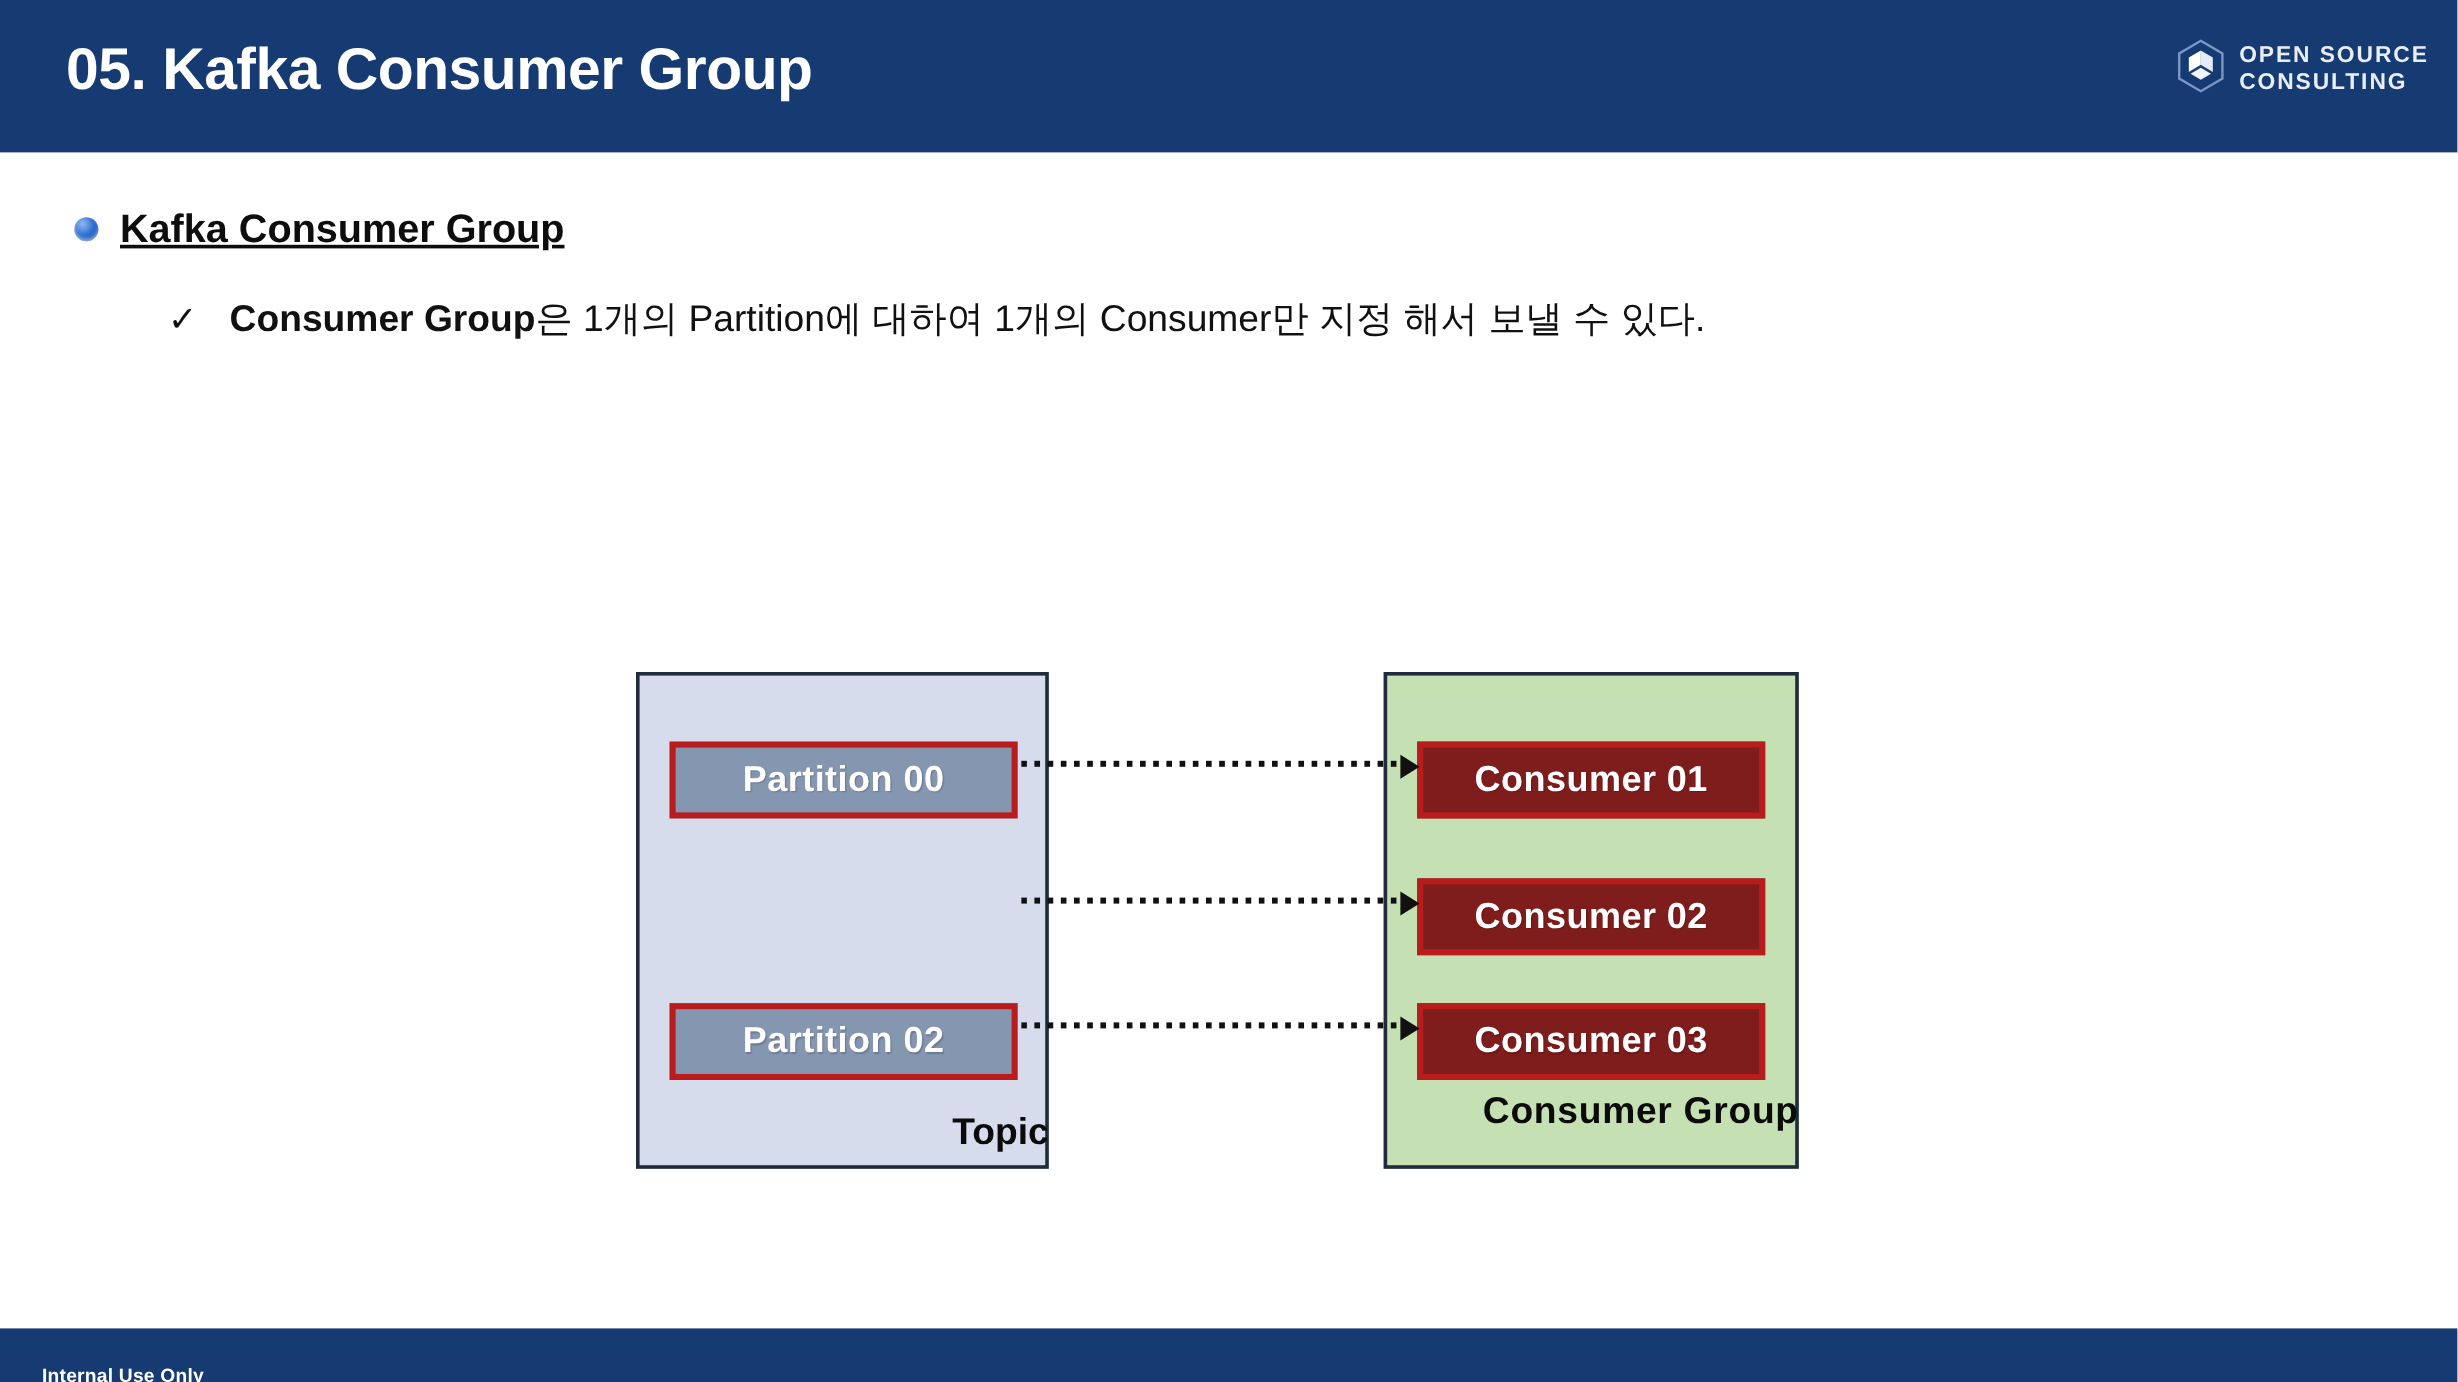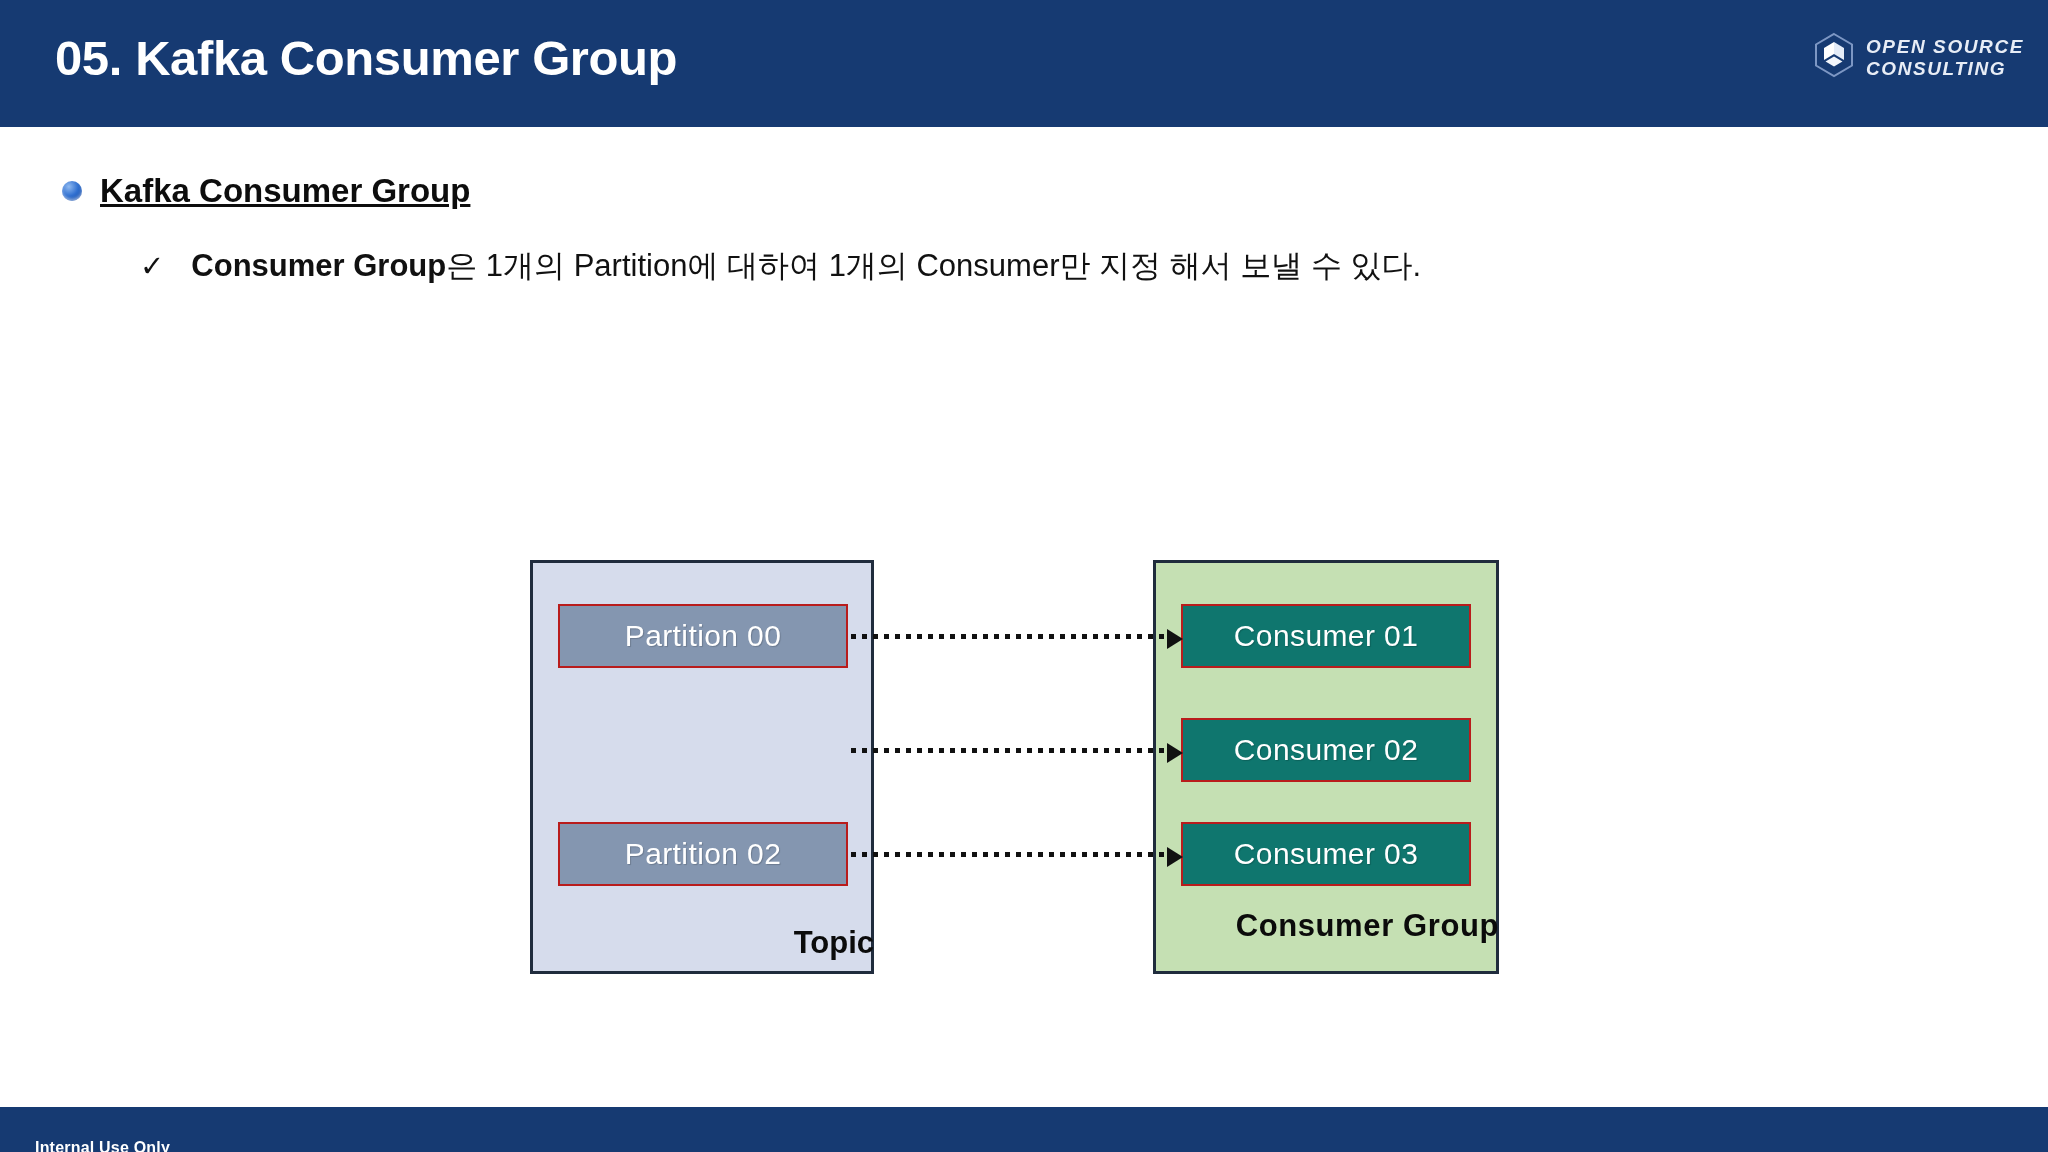--- a/index.html
+++ b/index.html
@@ -48,21 +48,20 @@
   #brand-logo .logo-text {
     display: flex;
     flex-direction: column;
     line-height: 1.0;
   }
   #brand-logo .logo-text span {
     color: #e8edf6;
     font-size: 19px;
     font-weight: 700;
     letter-spacing: 1.6px;
-    font-style: italic;
     font-family: "Liberation Sans", "DejaVu Sans", sans-serif;
   }
   #brand-logo .logo-text span.line2 {
     margin-top: 3px;
   }
 
   
   #bullet-1 {
     position: absolute;
     left: 62px;
@@ -138,38 +137,39 @@
     left: 1153px;
     top: 560px;
     width: 346px;
     height: 414px;
     background: #c5e0b3;
   }
 
   .inner-box {
     position: absolute;
     box-sizing: border-box;
-    border: 2px solid #b91c1c;
+    border: 5px solid #b91c1c;
     display: flex;
     align-items: center;
     justify-content: center;
     color: #ffffff;
     font-size: 30px;
-    font-weight: 400;
+    font-weight: 700;
     letter-spacing: 0.4px;
     text-shadow: 1px 1px 1px rgba(0,0,0,0.18);
+    margin-top: 14px;
   }
   .partition-box {
     background: #8496b0;
     left: 558px;
     width: 290px;
     height: 64px;
   }
   .consumer-box {
-    background: #0f766e;
+    background: #7f1d1d;
     left: 1181px;
     width: 290px;
     height: 64px;
   }
   .row-0 { top: 604px; }
   .row-1 { top: 718px; }
   .row-2 { top: 822px; }
 
   .box-caption {
     position: absolute;

